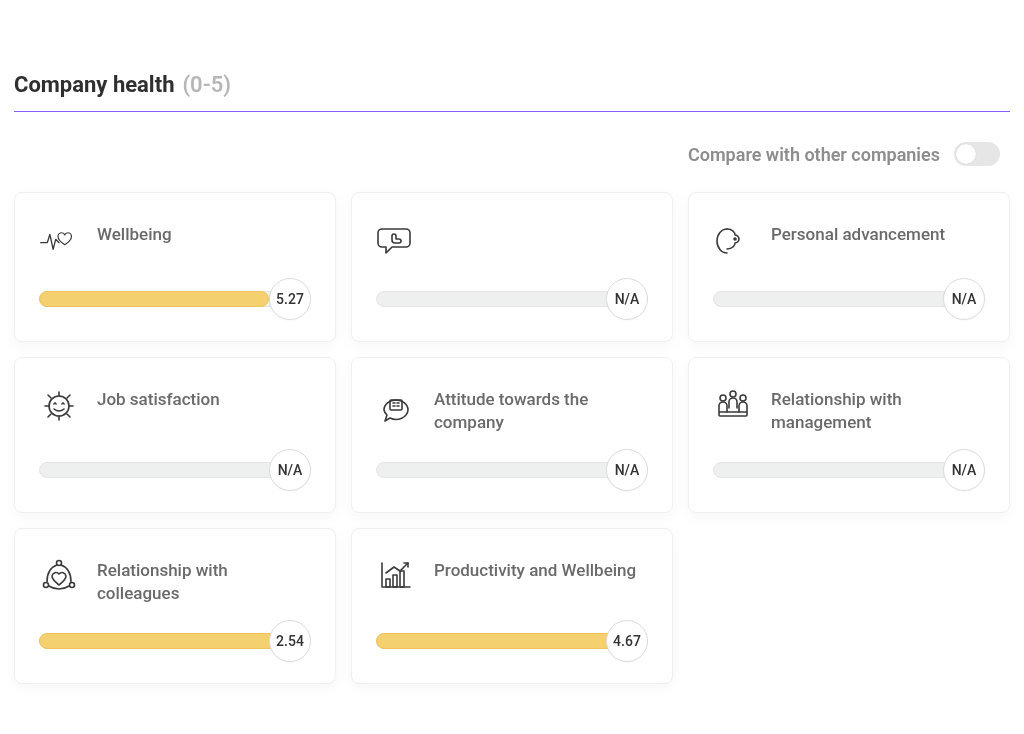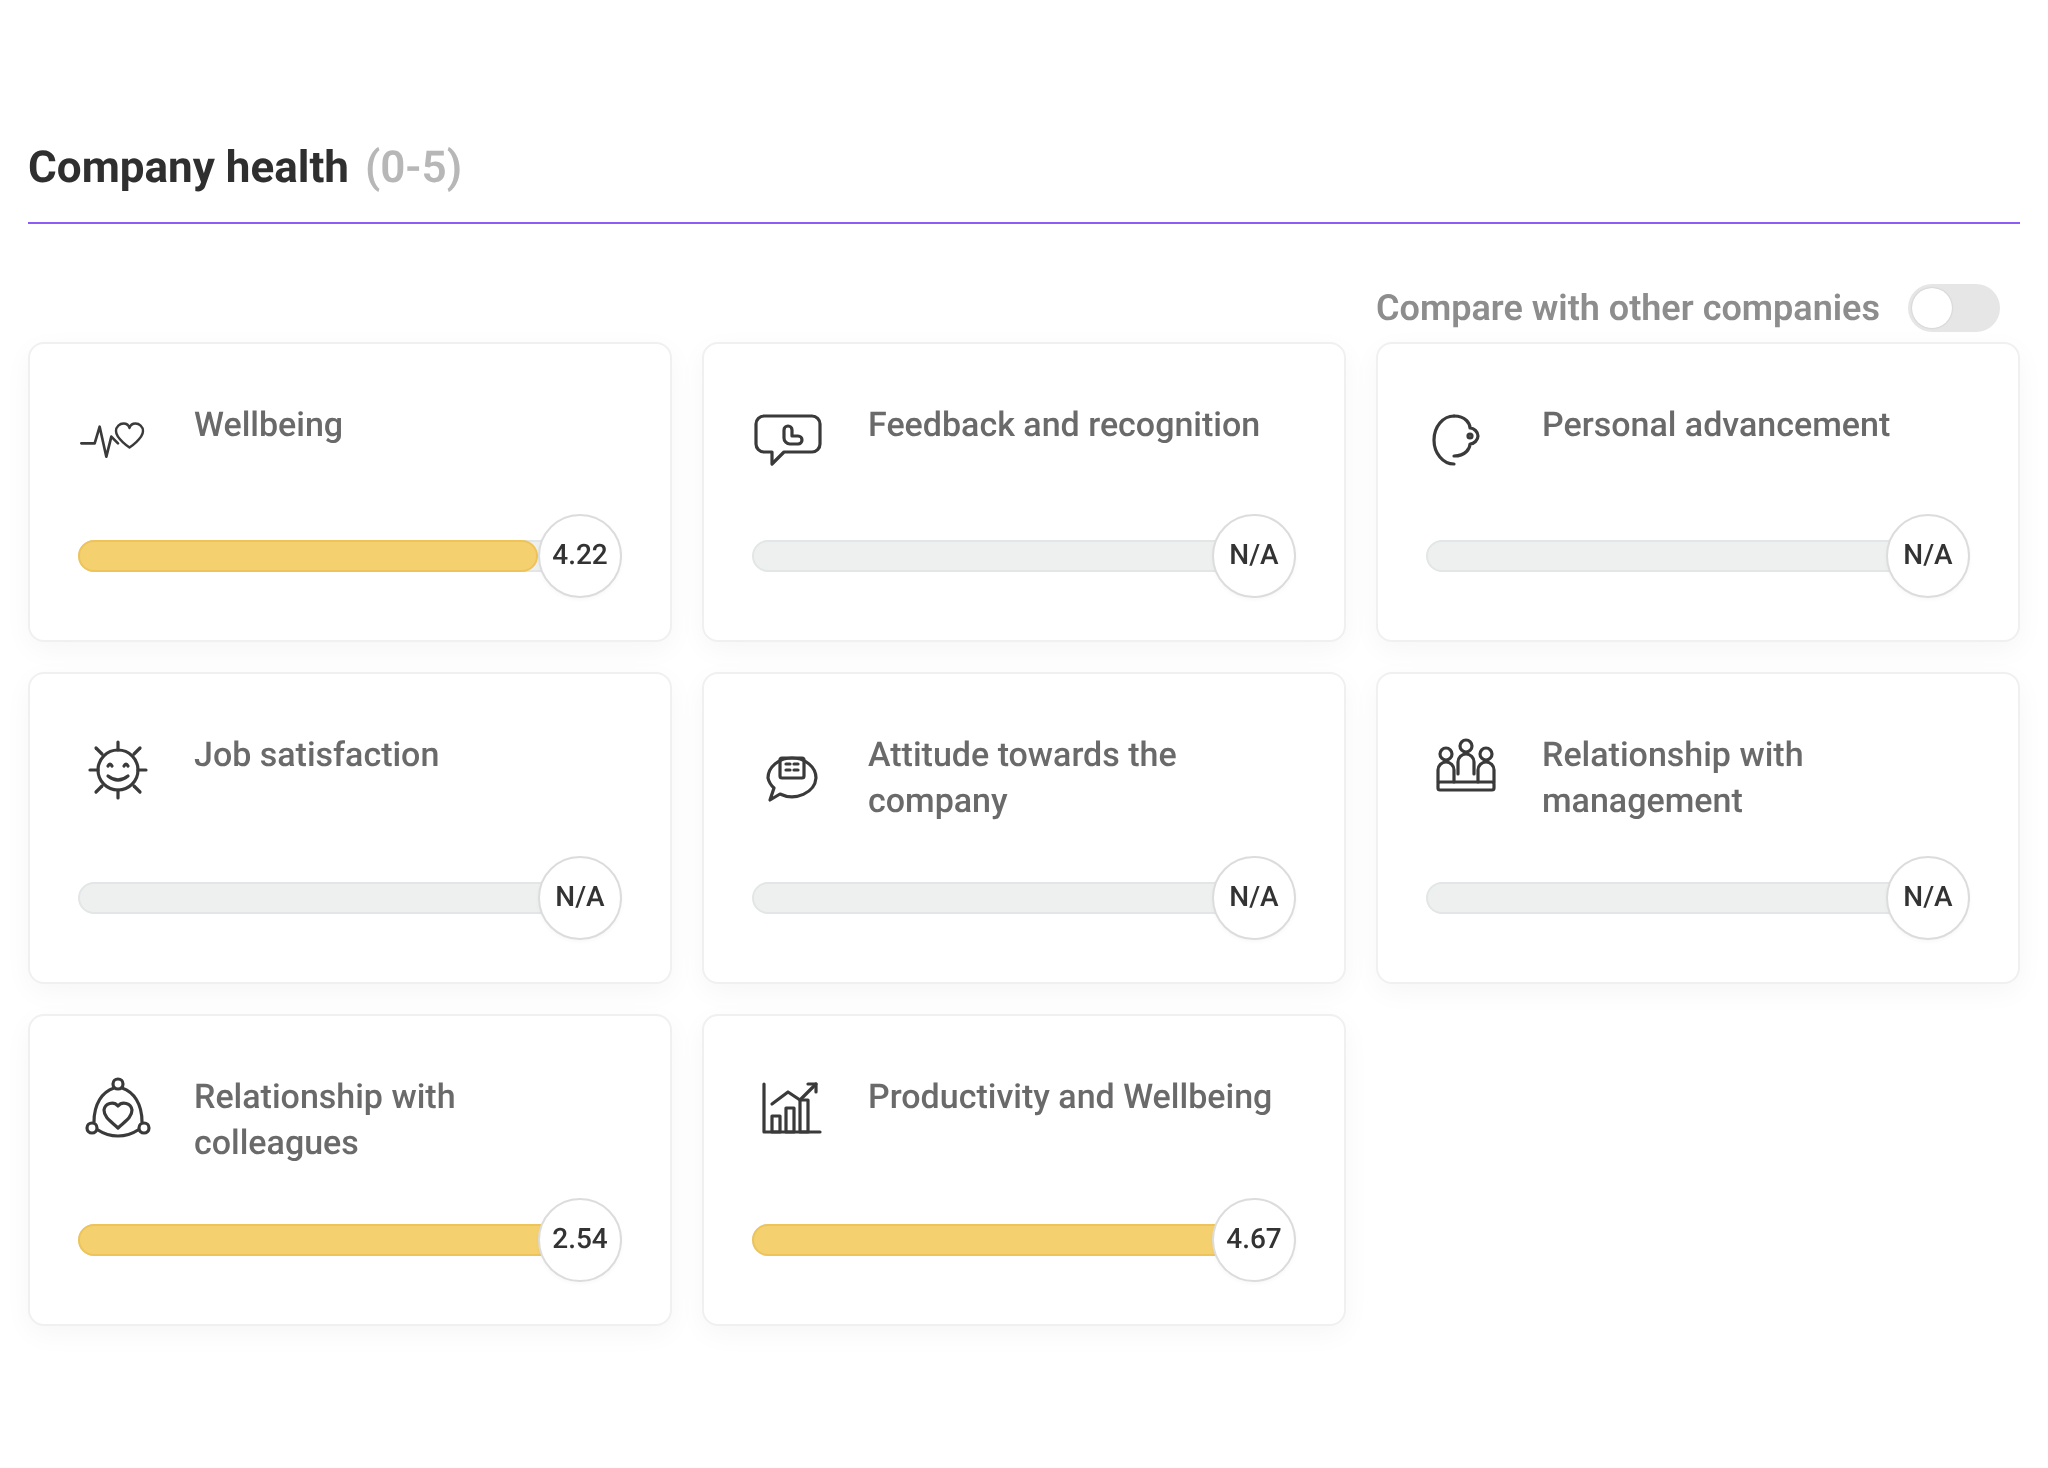--- a/index.html
+++ b/index.html
@@ -6,21 +6,21 @@
   html, body { width: 1024px; height: 734px; font-family: -apple-system, BlinkMacSystemFont, "Segoe UI", Roboto, Helvetica, Arial, sans-serif; background: #fff; color: #333; }
   .page { padding: 24px 14px 14px 14px; }
   .header-row {
     display: flex; align-items: baseline; gap: 8px;
     border-bottom: 1px solid #8b5cf6; padding-bottom: 14px; margin: 0 0 30px 0;
   }
   .header-title { font-size: 22px; font-weight: 700; color: #2f2f2f; }
   .header-sub { font-size: 22px; font-weight: 600; color: #b7b7b7; margin-top: 48px; }
   .compare-row {
     display: flex; justify-content: flex-end; align-items: center; gap: 14px;
-    margin: 0 10px 5px 10px;
+    margin: 0 10px 26px 10px;
   }
   .compare-label { font-size: 18px; font-weight: 600; color: #8d8d8d; }
   .toggle {
     width: 46px; height: 24px; border-radius: 24px; background: #e6e6e6; position: relative;
   }
   .toggle-knob {
     position: absolute; top: 2px; left: 2px; width: 20px; height: 20px; border-radius: 50%;
     background: #fff; box-shadow: 0 0 1px rgba(0,0,0,.2);
   }
   .grid {
@@ -78,33 +78,32 @@
           <svg viewBox="0 0 48 32" fill="none" stroke="currentColor" stroke-width="1.6" stroke-linecap="round" stroke-linejoin="round">
             <path d="M2 18 L10 18 L13 8 L17 26 L20 14 L24 18"></path>
             <path d="M32 14 c0-3 2.5-5 5-5 c2 0 3.5 1.2 4 3 c0.5-1.8 2-3 4-3 c2.5 0 5 2 5 5 c0 5-9 11-9 11 s-9-6-9-11z" transform="translate(-6,-2) scale(0.9)"></path>
           </svg>
         </div>
         <div class="card-title">Wellbeing</div>
       </div>
       <div class="meter-wrap">
         <div class="meter-track"></div>
         <div class="meter-fill" style="width: 84.4%;"></div>
-        <div class="meter-badge">4.22</div>
+        <div class="meter-badge">5.27</div>
       </div>
     </div>
 
     <div class="card">
       <div class="card-top">
         <div class="card-icon">
           <svg viewBox="0 0 40 40" fill="none" stroke="currentColor" stroke-width="1.6" stroke-linecap="round" stroke-linejoin="round">
             <path d="M6 8 h24 a4 4 0 0 1 4 4 v10 a4 4 0 0 1 -4 4 h-14 l-6 6 v-6 h-4 a4 4 0 0 1 -4 -4 v-10 a4 4 0 0 1 4 -4 z"></path>
             <path d="M15 20 v-3 a2 2 0 0 1 4 0 v3 h3 a2 2 0 0 1 0 4 h-4 a3 3 0 0 1 -3 -3 z" transform="translate(1,-2)"></path>
           </svg>
         </div>
-        <div class="card-title">Feedback and recognition</div>
       </div>
       <div class="meter-wrap">
         <div class="meter-track"></div>
 
         <div class="meter-badge">N/A</div>
       </div>
     </div>
 
     <div class="card">
       <div class="card-top">

